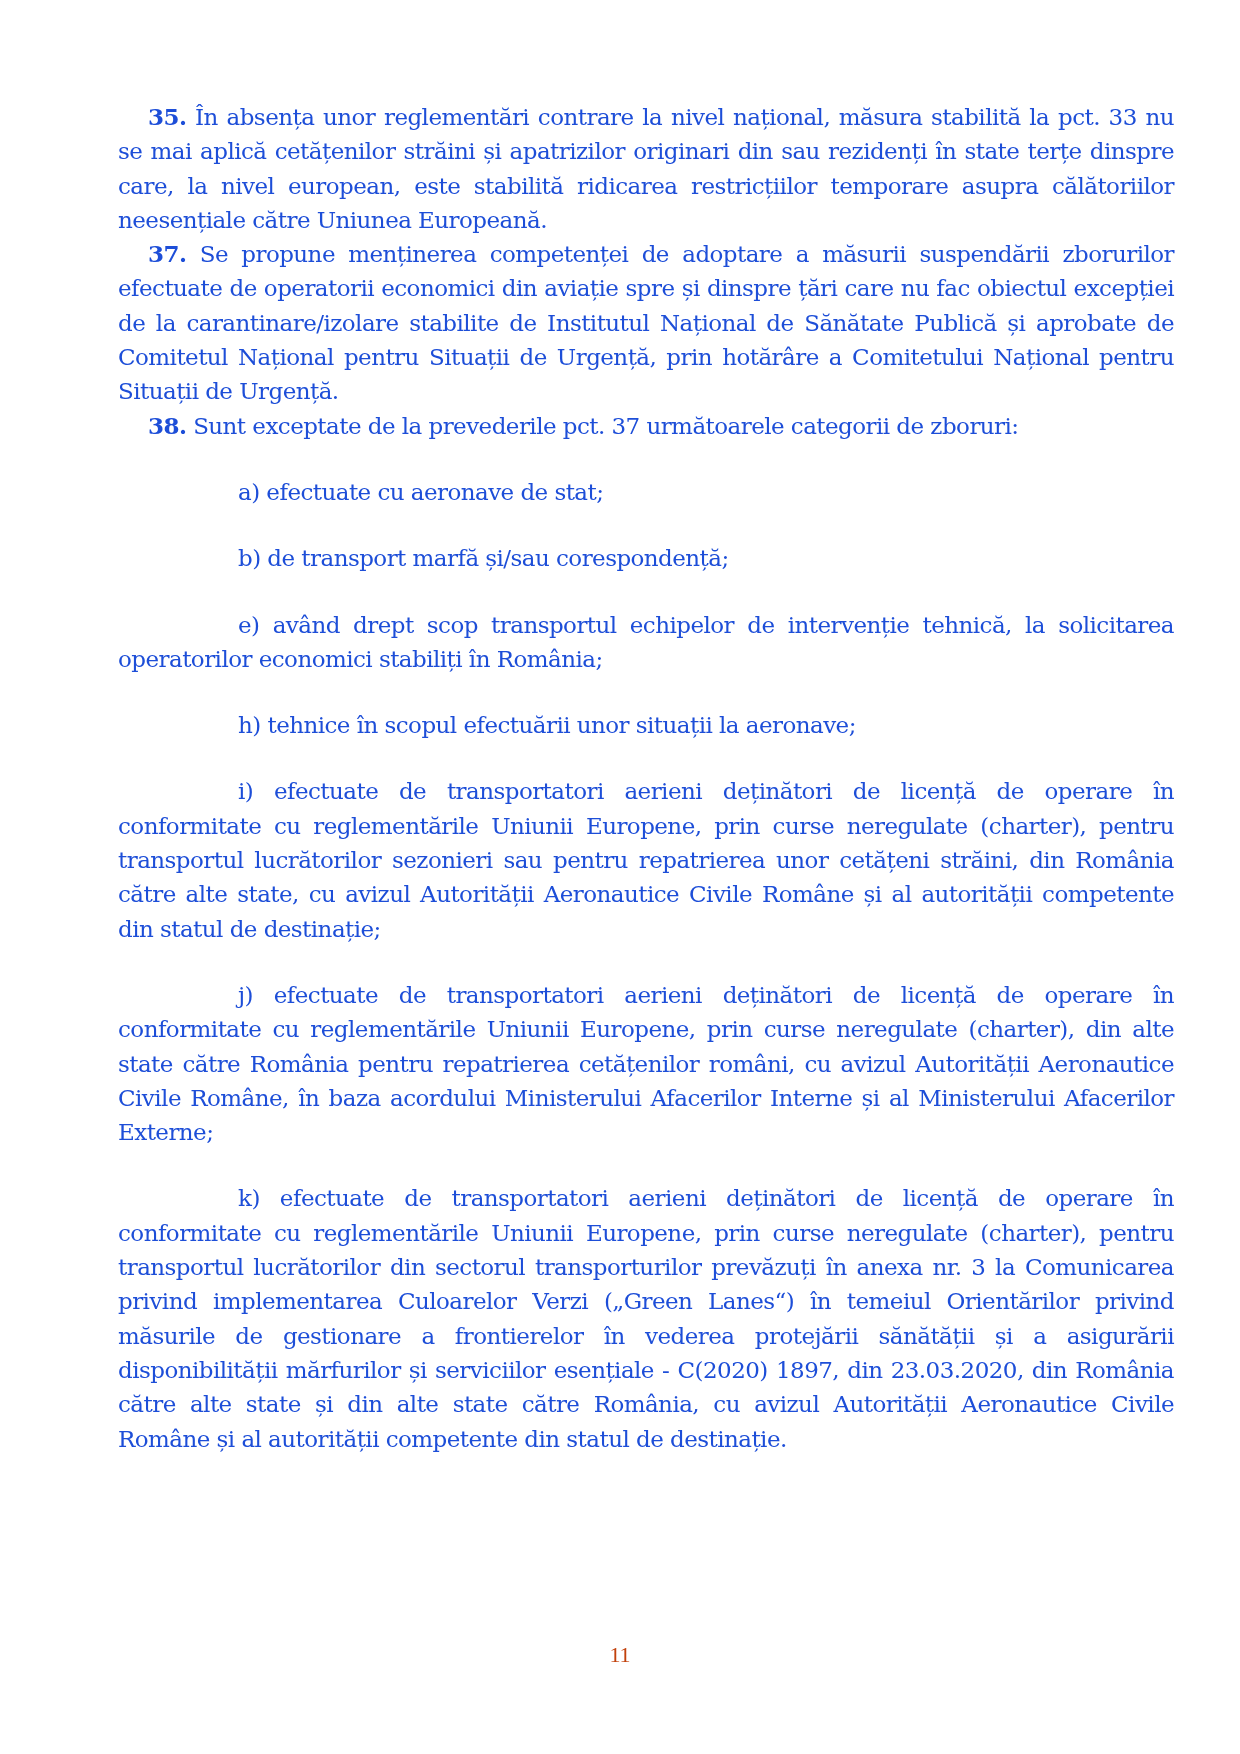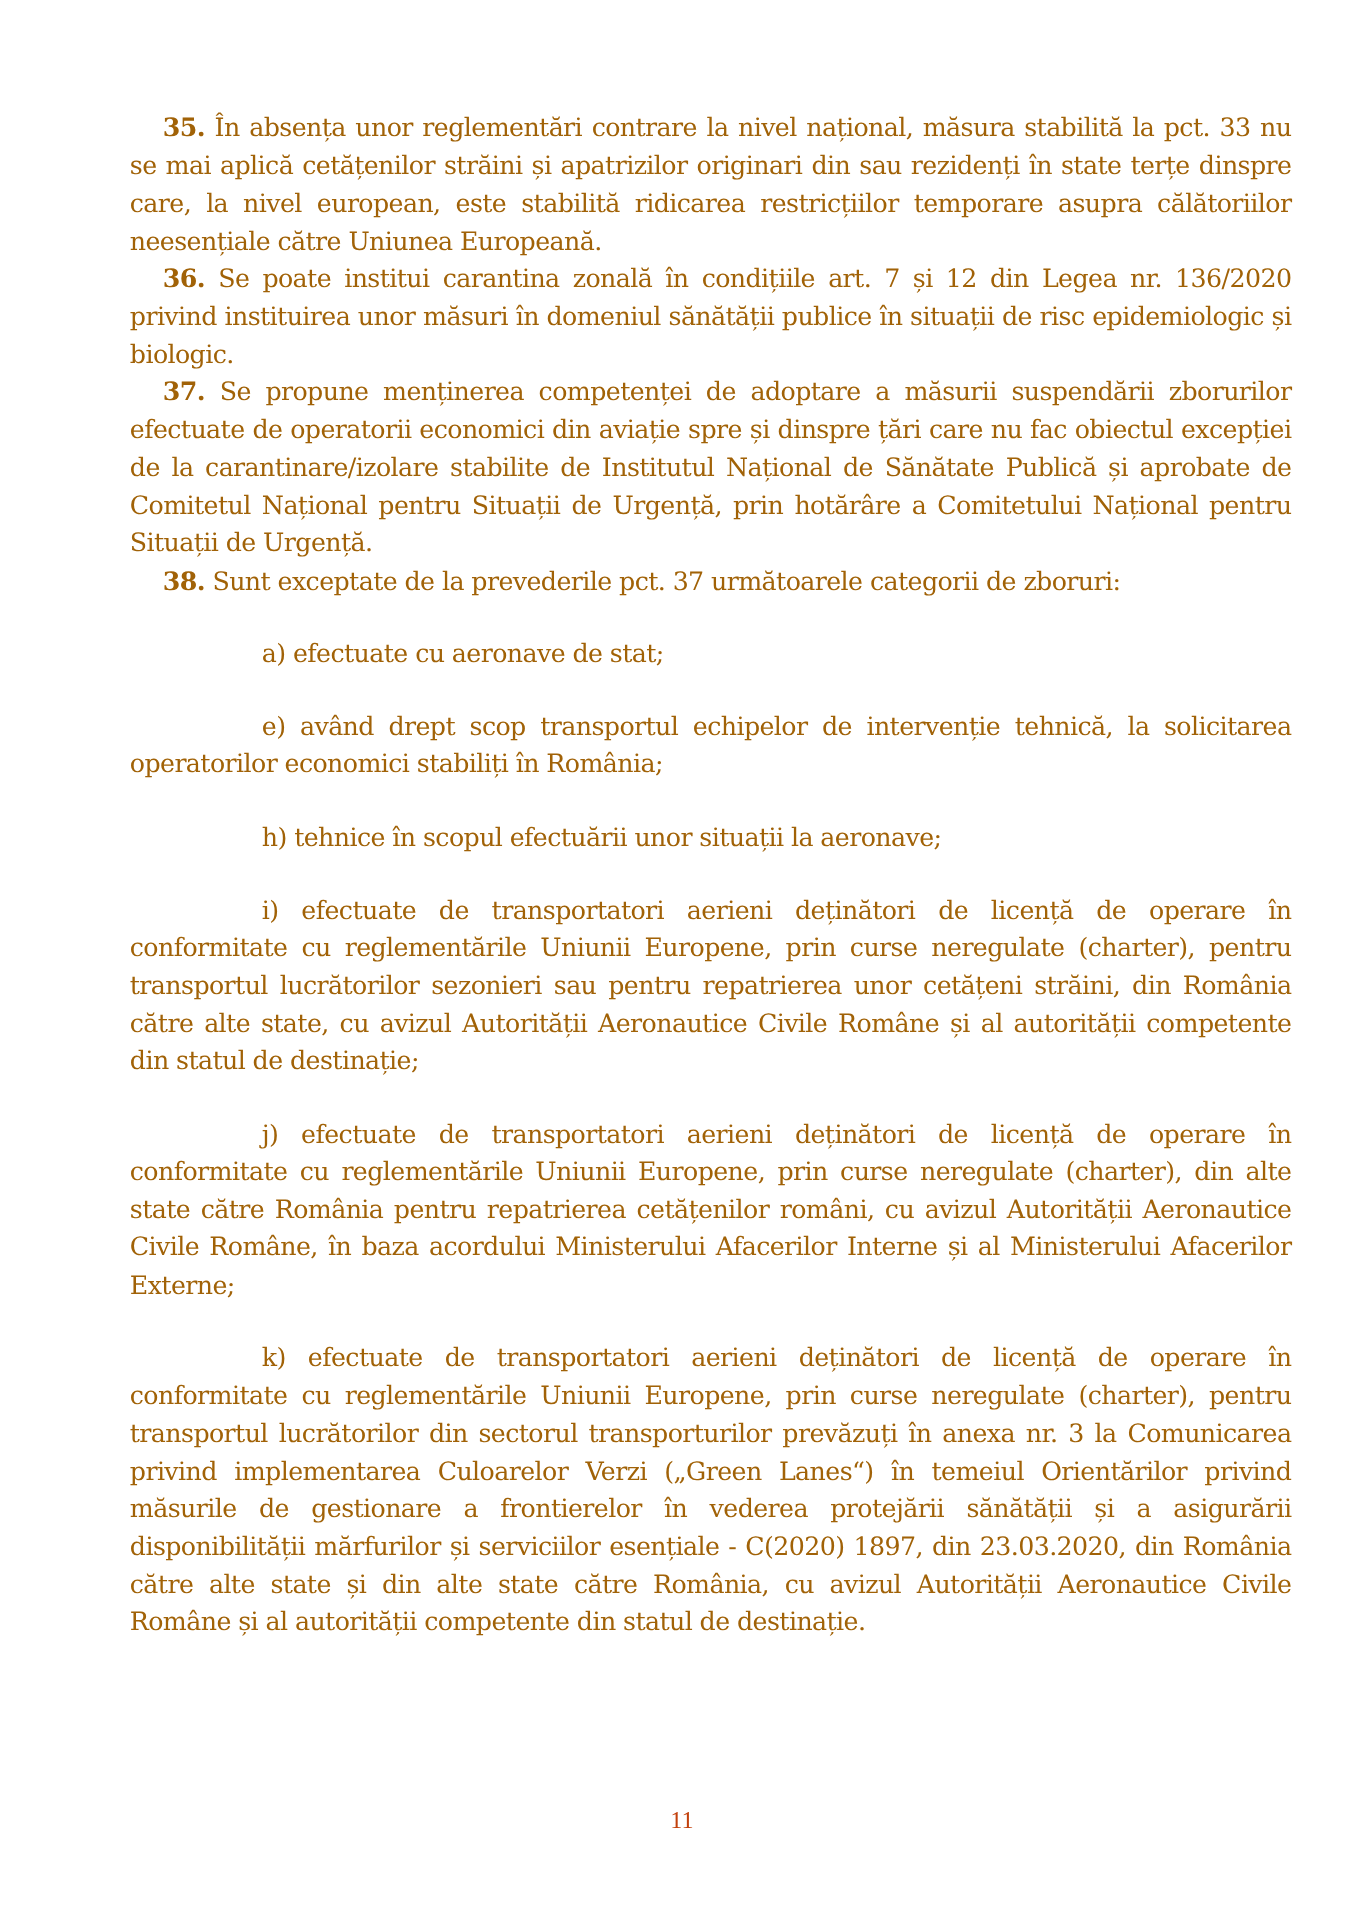--- a/index.html
+++ b/index.html
@@ -1,47 +1,47 @@
 <!DOCTYPE html>
 <html><head>
 <meta charset="utf-8">
 <style>
   html, body { margin: 0; padding: 0; background: #ffffff; }
   body { width: 1240px; height: 1754px; position: relative; overflow: hidden; }
   .page {
     position: absolute; left: 118px; top: 100px; width: 1056px;
     font-family: "DejaVu Serif", "Liberation Serif", serif;
-    font-size: 23px; line-height: 34.3px; color: #a16207;
+    font-size: 23px; line-height: 34.3px; color: #1d4ed8;
     letter-spacing: -0.55px; word-spacing: 0px;
   }
   p { margin: 0; text-align: justify; }
   .para { text-indent: 30px; }
   .num { font-weight: bold; }
   .item { text-indent: 60px; margin-top: 32px; }
   .item .lbl { display: inline-block; min-width: 0; }
   .last-justify { text-align: justify; text-align-last: justify; }
   .footer {
     position: absolute; left: 0; width: 1240px; top: 1642px; text-align: center;
     font-family: "Liberation Serif", "DejaVu Serif", serif; font-size: 22px; color: #c2410c;
   }
 </style>
 </head>
 <body>
 
 <div class="page">
 
   <p class="para"><span class="num">35.</span><span> În absența unor reglementări contrare la nivel național, măsura stabilită la pct. 33 nu se mai aplică cetățenilor străini și apatrizilor originari din sau rezidenți în state terțe dinspre care, la nivel european, este stabilită ridicarea restricțiilor temporare asupra călătoriilor neesențiale către Uniunea Europeană.</span></p>
 
-  <p class="para"><span class="num">36.</span><span> Se poate institui carantina zonală în condițiile art. 7 și 12 din Legea nr. 136/2020 privind instituirea unor măsuri în domeniul sănătății publice în situații de risc epidemiologic și biologic.</span></p>
 
   <p class="para"><span class="num">37.</span><span> Se propune menținerea competenței de adoptare a măsurii suspendării zborurilor efectuate de operatorii economici din aviație spre și dinspre țări care nu fac obiectul excepției de la carantinare/izolare stabilite de Institutul Național de Sănătate Publică și aprobate de Comitetul Național pentru Situații de Urgență, prin hotărâre a Comitetului Național pentru Situații de Urgență.</span></p>
 
   <p class="para"><span class="num">38.</span><span> Sunt exceptate de la prevederile pct. 37 următoarele categorii de zboruri:</span></p>
 
   <p class="item"><span class="lbl">a)</span><span> efectuate cu aeronave de stat;</span></p>
+  <p class="item"><span class="lbl">b)</span><span> de transport marfă și/sau corespondență;</span></p>
   <p class="item"><span class="lbl">e)</span><span> având drept scop transportul echipelor de intervenție tehnică, la solicitarea operatorilor economici stabiliți în România;</span></p>
   <p class="item"><span class="lbl">h)</span><span> tehnice în scopul efectuării unor situații la aeronave;</span></p>
   <p class="item"><span class="lbl">i)</span><span> efectuate de transportatori aerieni deținători de licență de operare în conformitate cu reglementările Uniunii Europene, prin curse neregulate (charter), pentru transportul lucrătorilor sezonieri sau pentru repatrierea unor cetățeni străini, din România către alte state, cu avizul Autorității Aeronautice Civile Române și al autorității competente din statul de destinație;</span></p>
   <p class="item"><span class="lbl">j)</span><span> efectuate de transportatori aerieni deținători de licență de operare în conformitate cu reglementările Uniunii Europene, prin curse neregulate (charter), din alte state către România pentru repatrierea cetățenilor români, cu avizul Autorității Aeronautice Civile Române, în baza acordului Ministerului Afacerilor Interne și al Ministerului Afacerilor Externe;</span></p>
   <p class="item"><span class="lbl">k)</span><span> efectuate de transportatori aerieni deținători de licență de operare în conformitate cu reglementările Uniunii Europene, prin curse neregulate (charter), pentru transportul lucrătorilor din sectorul transporturilor prevăzuți în anexa nr. 3 la Comunicarea privind implementarea Culoarelor Verzi („Green Lanes“) în temeiul Orientărilor privind măsurile de gestionare a frontierelor în vederea protejării sănătății și a asigurării disponibilității mărfurilor și serviciilor esențiale - C(2020) 1897, din 23.03.2020, din România către alte state și din alte state către România, cu avizul Autorității Aeronautice Civile Române și al autorității competente din statul de destinație.</span></p>
 
 
 </div>
 
 <div class="footer">11</div>

